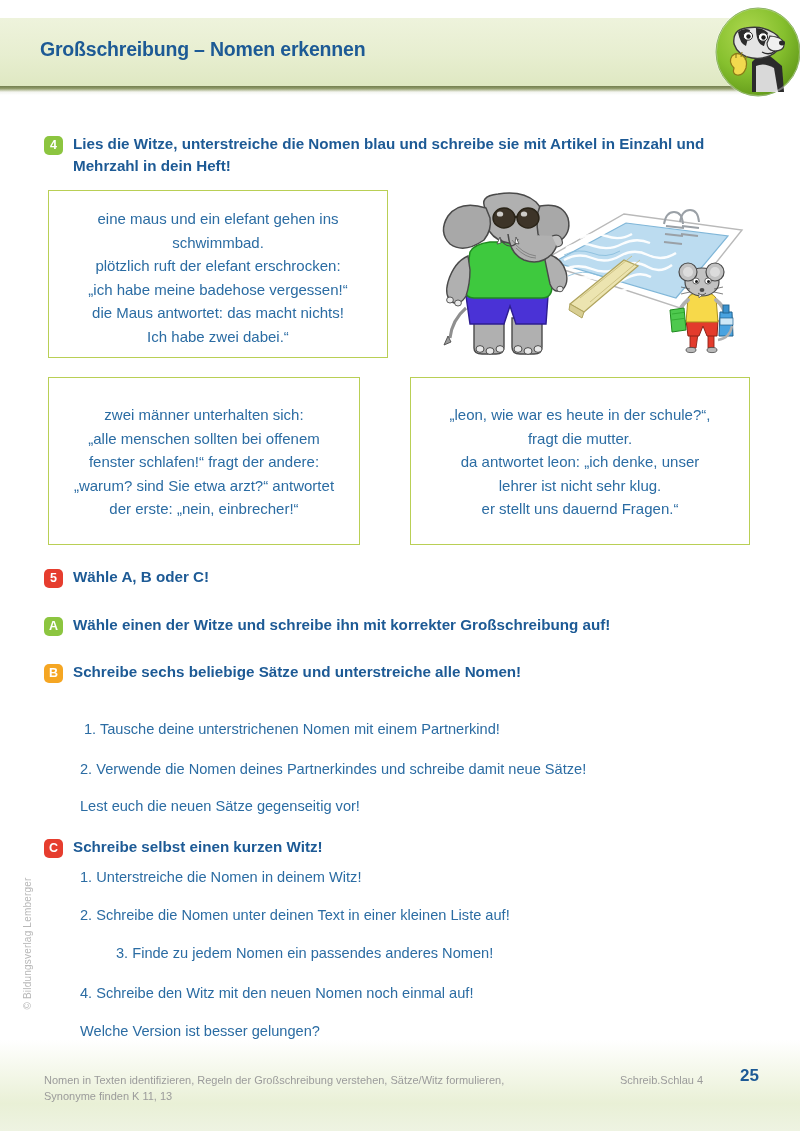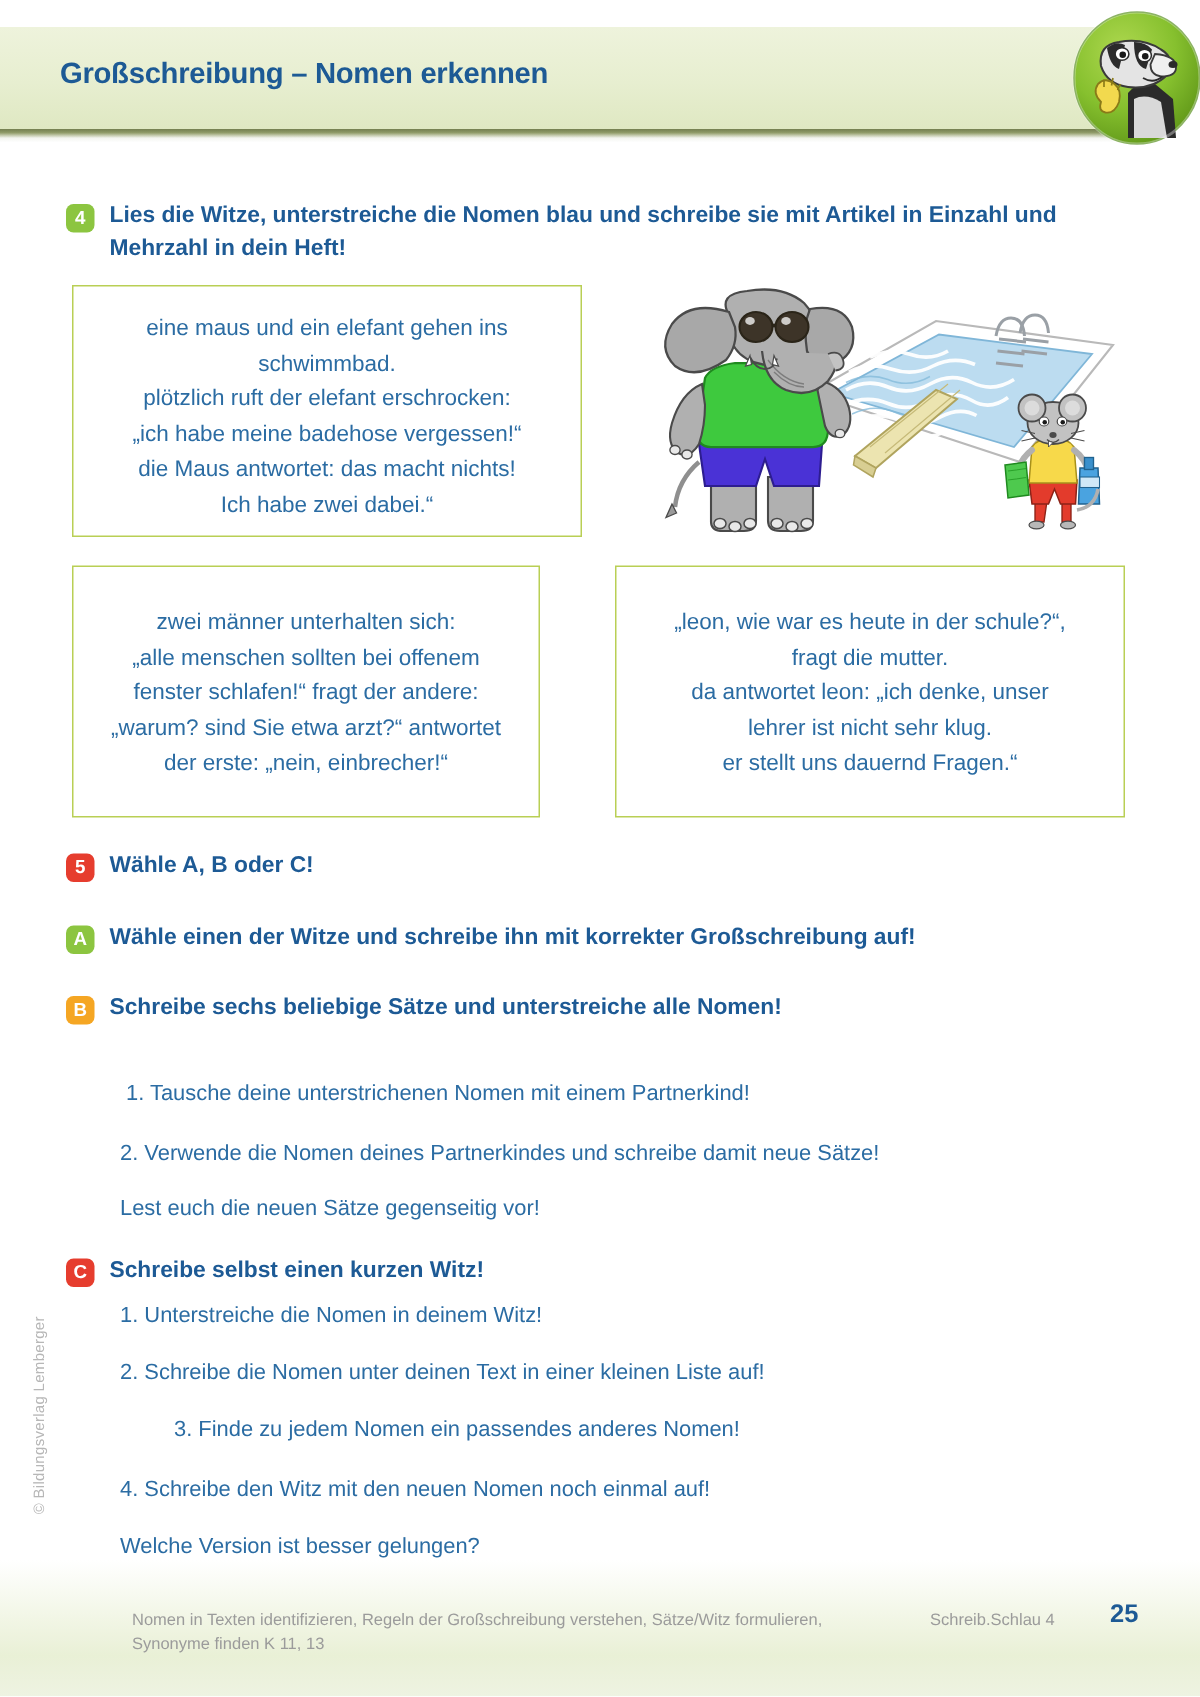--- a/index.html
+++ b/index.html
@@ -166,21 +166,20 @@
     background: linear-gradient(180deg, #ffffff 0%, #f2f6e6 42%, #e9f0d6 70%, #eef3e2 100%);
   }
   .footer-desc {
     position: absolute;
     left: 44px;
     top: 1073px;
     color: #9b9b9b;
     font-size: 11px;
     line-height: 15.5px;
     white-space: pre-line;
-    margin-left: 44px;
   }
   .footer-series {
     position: absolute;
     left: 620px;
     top: 1074px;
     color: #9b9b9b;
     font-size: 11px;
   }
   .footer-page {
     position: absolute;

